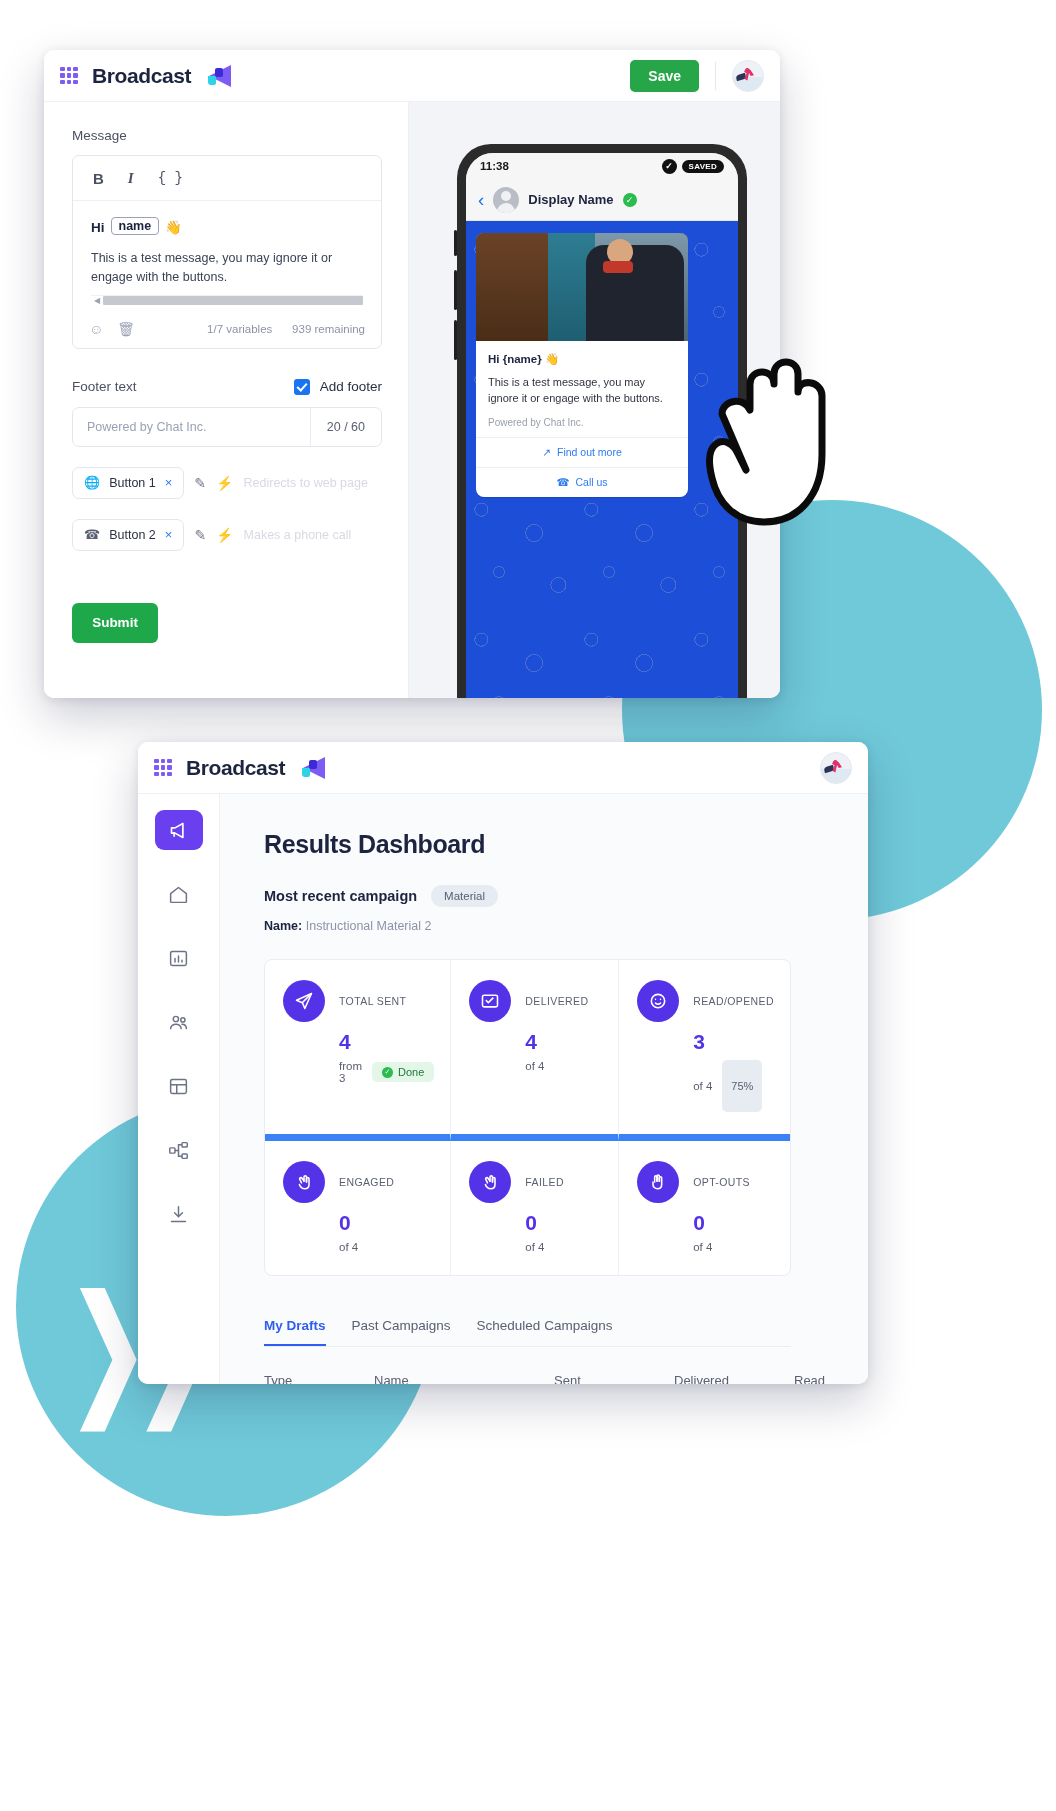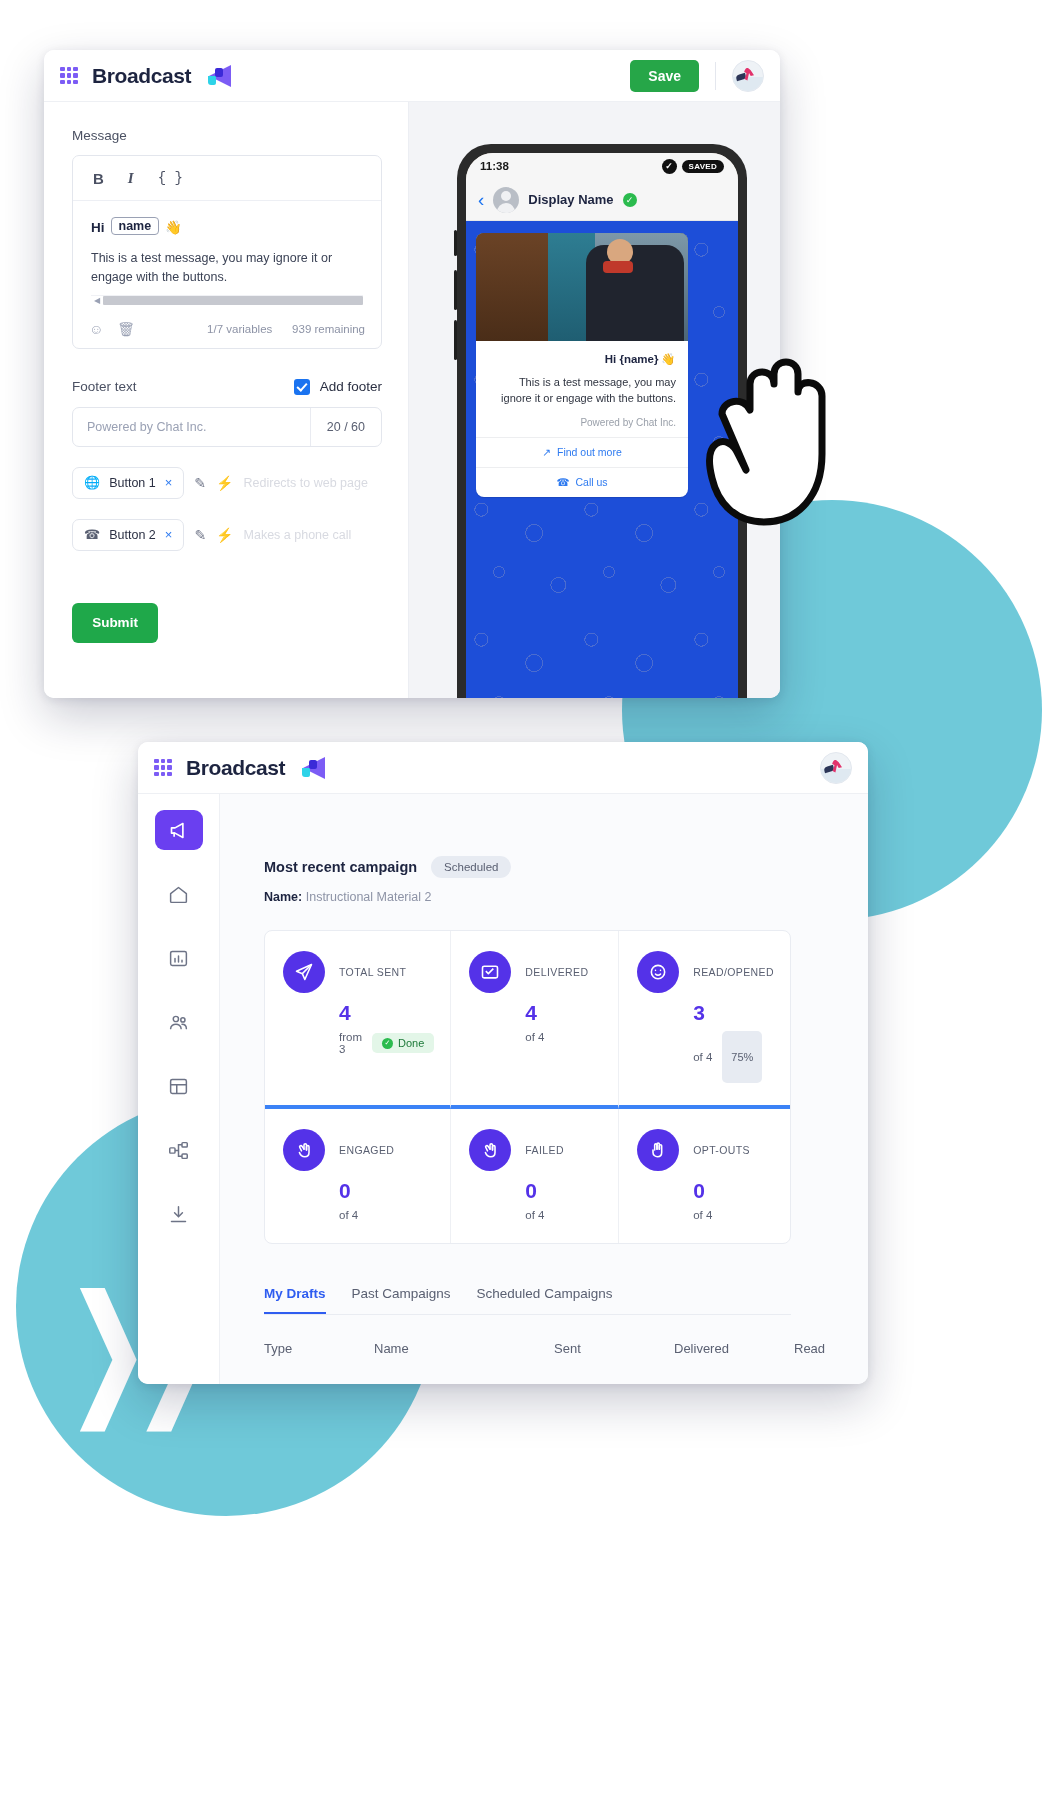--- a/index.html
+++ b/index.html
@@ -161,21 +161,21 @@
 
   .submit-btn {
     margin-top: 52px; background: #1fa84a; color: #fff; border: none;
     border-radius: 6px; height: 40px; width: 86px; font-size: 13.5px;
     font-weight: 600; cursor: pointer; font-family: "Liberation Sans", sans-serif;
   }
 
   
   .phone {
     position: absolute; left: 48px; top: 42px; width: 290px; height: 620px;
-    background: #2b2b2b; border-radius: 34px; padding: 9px; text-align: right;
+    background: #2b2b2b; border-radius: 34px; padding: 9px;
   }
   .phone-screen {
     width: 100%; height: 100%; background: #ded3c7; border-radius: 27px;
     overflow: hidden; position: relative;
   }
   .phone-btn {
     position: absolute; left: -3px; background: #1f1f1f; width: 3px; border-radius: 2px;
   }
   .phone-status {
     height: 26px; background: #f6f6f6; display: flex; align-items: center;
@@ -281,21 +281,21 @@
   .camp-name { margin-top: 12px; font-size: 12.5px; color: #8d93a6; }
   .camp-name b { color: #1d2440; }
 
   .cards {
     margin-top: 26px; width: 527px;
     border: 1px solid #e9ecf2; border-radius: 8px; background: #fff;
     display: grid; grid-template-columns: repeat(3, 1fr); overflow: hidden;
   }
   .card {
     padding: 20px 16px 22px 18px; border-right: 1px solid #eef0f4;
-    border-bottom: 4px solid #3b82f6; position: relative; min-height: 132px;
+    border-bottom: 7px solid #3b82f6; position: relative; min-height: 132px;
   }
   .card:nth-child(3n) { border-right: none; }
   .card:nth-child(n+4) { border-bottom: none; }
   .card-top { display: flex; align-items: center; gap: 14px; }
   .card-ic {
     width: 42px; height: 42px; border-radius: 50%; background: #5432e8;
     display: flex; align-items: center; justify-content: center; flex: none;
   }
   .card-ic svg { width: 20px; height: 20px; fill: none; stroke: #fff; stroke-width: 1.9; }
   .card-title {
@@ -564,24 +564,25 @@
           </svg>
         </div>
         <div class="nav-item">
           <svg viewBox="0 0 24 24" fill="none" stroke="currentColor" stroke-width="1.7" stroke-linecap="round">
             <path d="M12 3v11M7.5 10l4.5 4.5L16.5 10M4 20h16"></path>
           </svg>
         </div>
       </div>
 
       <div class="dash-main">
+        <div class="dash-title">Results Dashboard</div>
 
         <div class="camp-row">
           <span class="camp-label">Most recent campaign</span>
-          <span class="camp-tag">Scheduled</span>
+          <span class="camp-tag">Material</span>
         </div>
         <div class="camp-name">
           <b>Name:</b>
           <span>Instructional Material 2</span>
         </div>
 
         <div class="cards">
 
           <div class="card">
             <div class="card-top">

